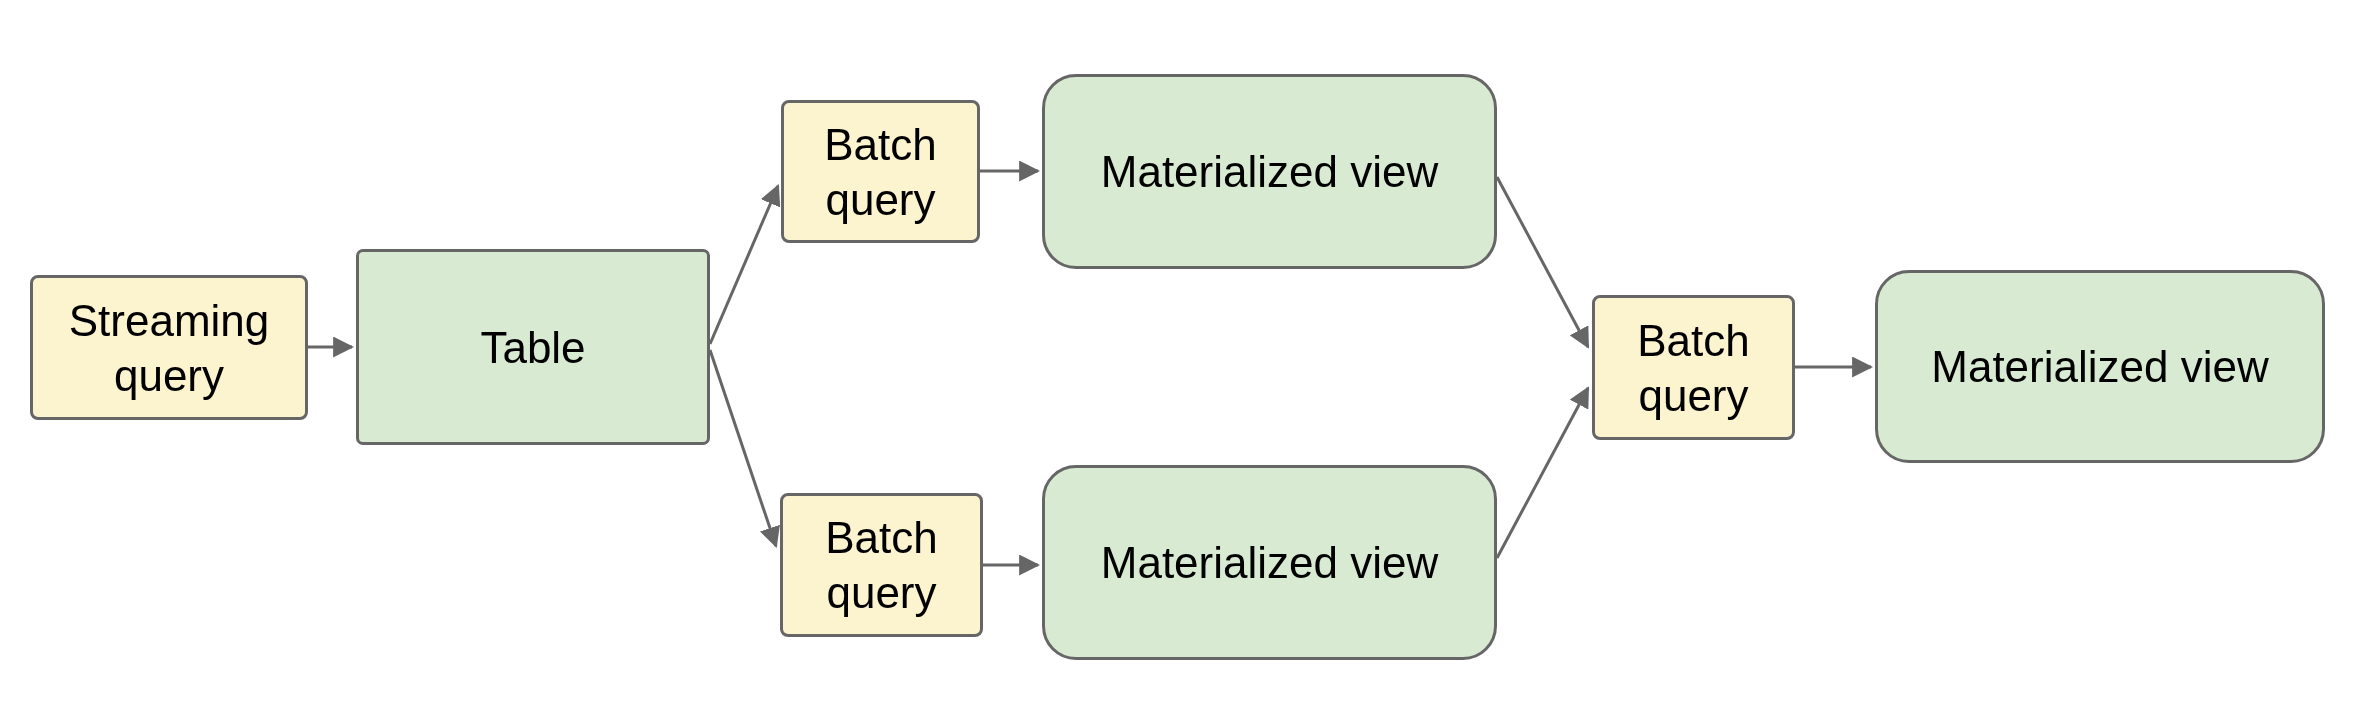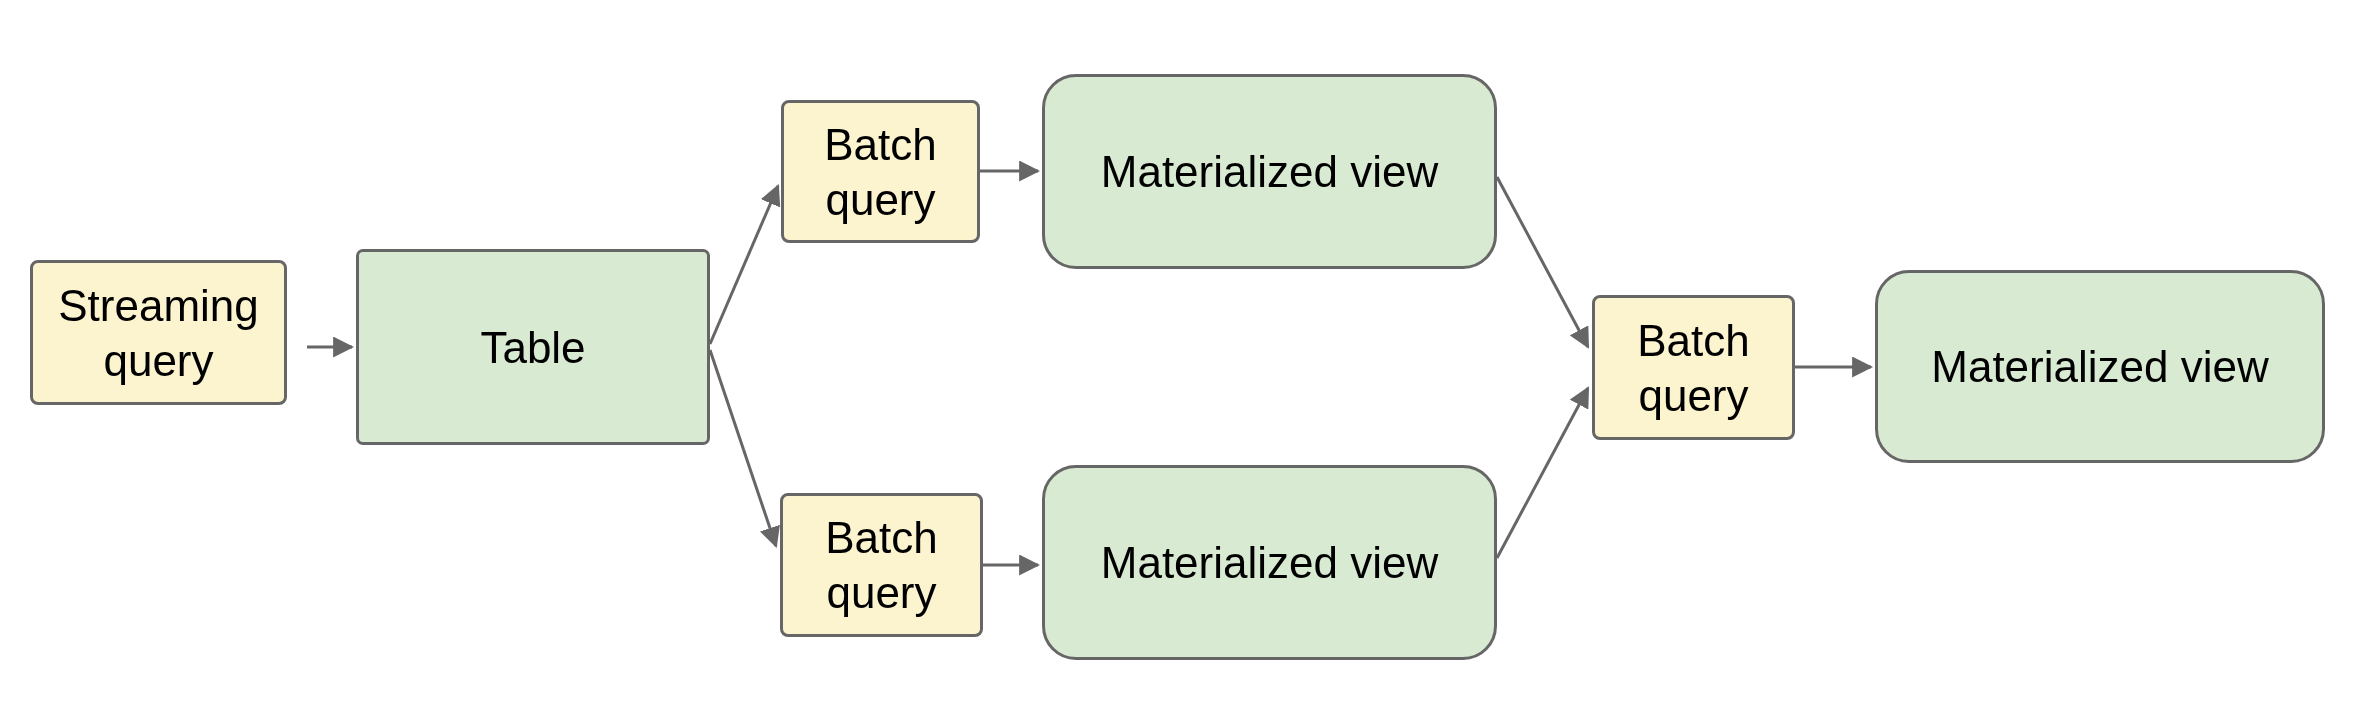--- a/index.html
+++ b/index.html
@@ -45,21 +45,21 @@
   }
   .node-query {
     background: var(--query-fill);
     border-radius: 8px;
   }
   .node-table {
     background: var(--table-fill);
     border-radius: 34px;
   }
   
-  #n-streaming-query   { left: 30px;   top: 260px; width: 257px; height: 145px; }
+  #n-streaming-query   { left: 30px;   top: 275px; width: 278px; height: 145px; }
   #n-table             { left: 356px;  top: 249px; width: 354px; height: 196px; border-radius: 7px; }
   #n-batch-query-top   { left: 781px;  top: 100px; width: 199px; height: 143px; }
   #n-mv-top            { left: 1042px; top: 74px;  width: 455px; height: 195px; }
   #n-batch-query-bottom{ left: 780px;  top: 493px; width: 203px; height: 144px; }
   #n-mv-bottom         { left: 1042px; top: 465px; width: 455px; height: 195px; }
   #n-batch-query-merge { left: 1592px; top: 295px; width: 203px; height: 145px; }
   #n-mv-final          { left: 1875px; top: 270px; width: 450px; height: 193px; }
 </style>
 </head>
 <body>

